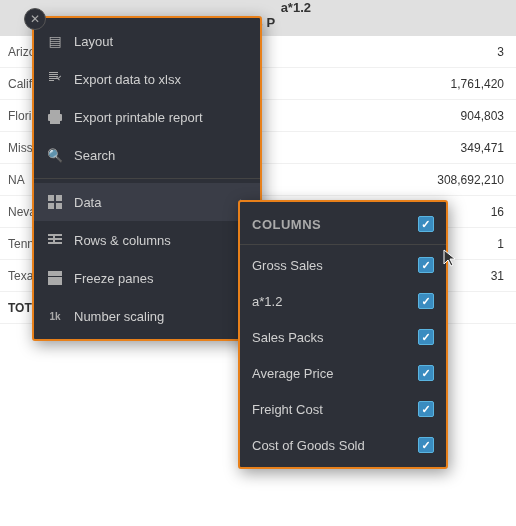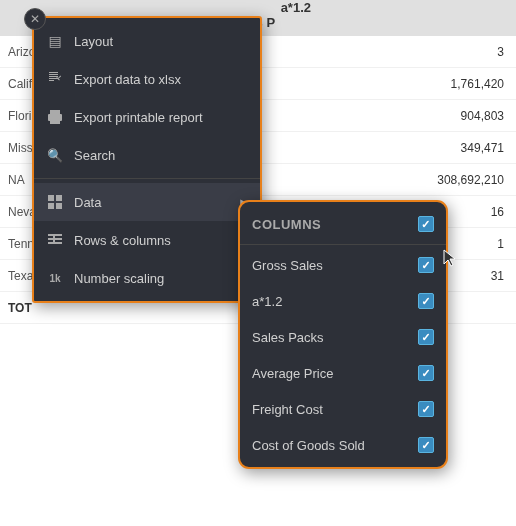--- a/index.html
+++ b/index.html
@@ -145,21 +145,21 @@
       z-index: 20;
     }
 
     
     .context-menu-secondary {
       position: absolute;
       top: 200px;
       left: 238px;
       width: 210px;
       background: #2d3038;
-      border-radius: 11px;
+      border-radius: 3px;
       box-shadow: 2px 4px 16px rgba(0,0,0,0.4);
       z-index: 10;
       border: 2px solid #e8801a;
       padding: 4px 0;
     }
     .submenu-item {
       display: flex;
       align-items: center;
       height: 36px;
       padding: 0 12px;
@@ -329,20 +329,31 @@
           <rect x="1" y="2" width="14" height="2"></rect>
           <rect x="1" y="6" width="14" height="2"></rect>
           <rect x="1" y="10" width="14" height="2"></rect>
           <rect x="6" y="2" width="2" height="10"></rect>
         </svg>
     </span>
     <span class="menu-label">Rows &amp; columns</span>
     <span class="menu-arrow">▶</span>
   </div>
 
+  <div class="menu-item">
+    <span class="menu-icon">
+      <svg width="16" height="16" viewBox="0 0 16 16" fill="#aaa">
+          <rect x="1" y="5" width="14" height="1"></rect>
+          <rect x="1" y="1" width="14" height="4"></rect>
+          <rect x="1" y="7" width="14" height="8"></rect>
+        </svg>
+    </span>
+    <span class="menu-label">Freeze panes</span>
+    <span class="menu-arrow">▶</span>
+  </div>
 
   <div class="menu-item">
     <span class="menu-icon" style="font-size:10px; font-weight:700;text-align:center;">1k</span>
     <span class="menu-label">Number scaling</span>
     <span class="menu-arrow">▶</span>
   </div>
 </div>
 
 <div class="context-menu-secondary">
 

